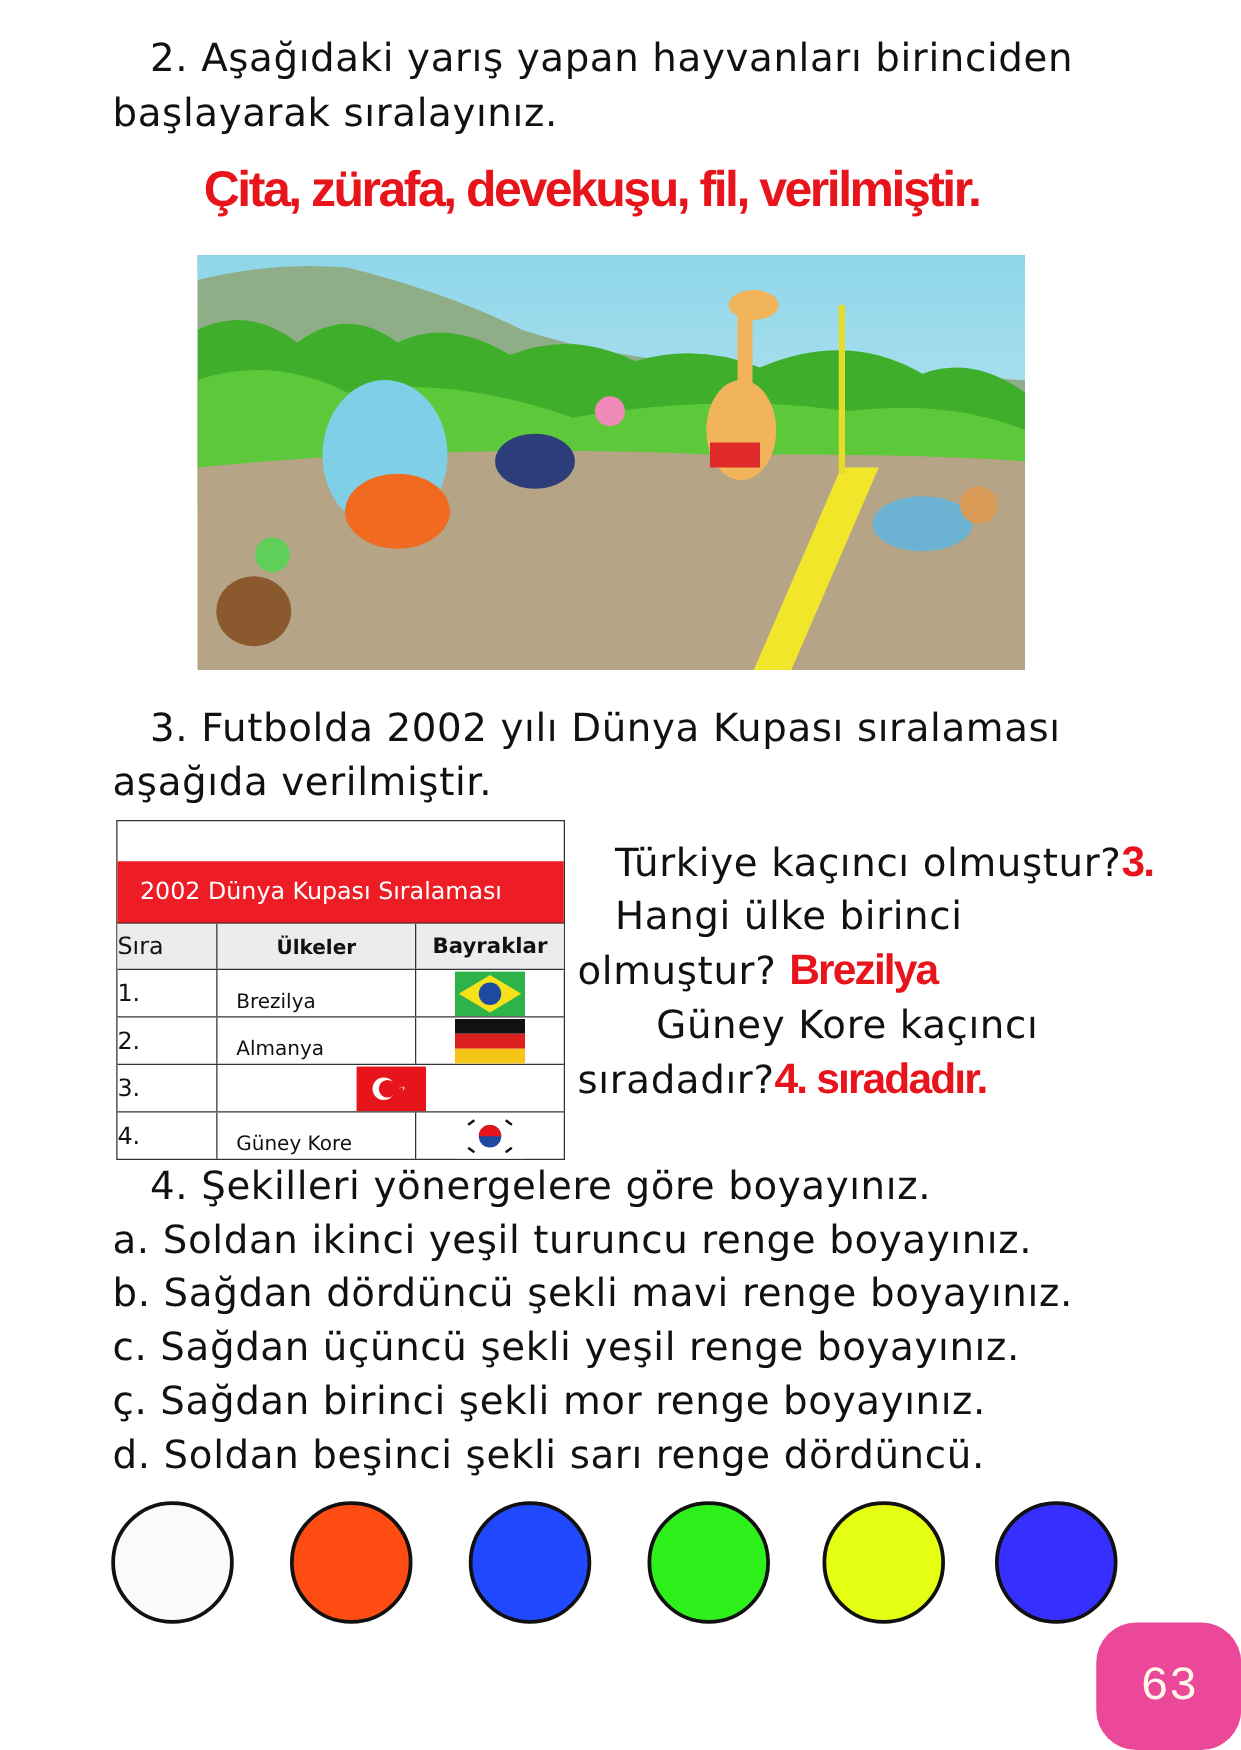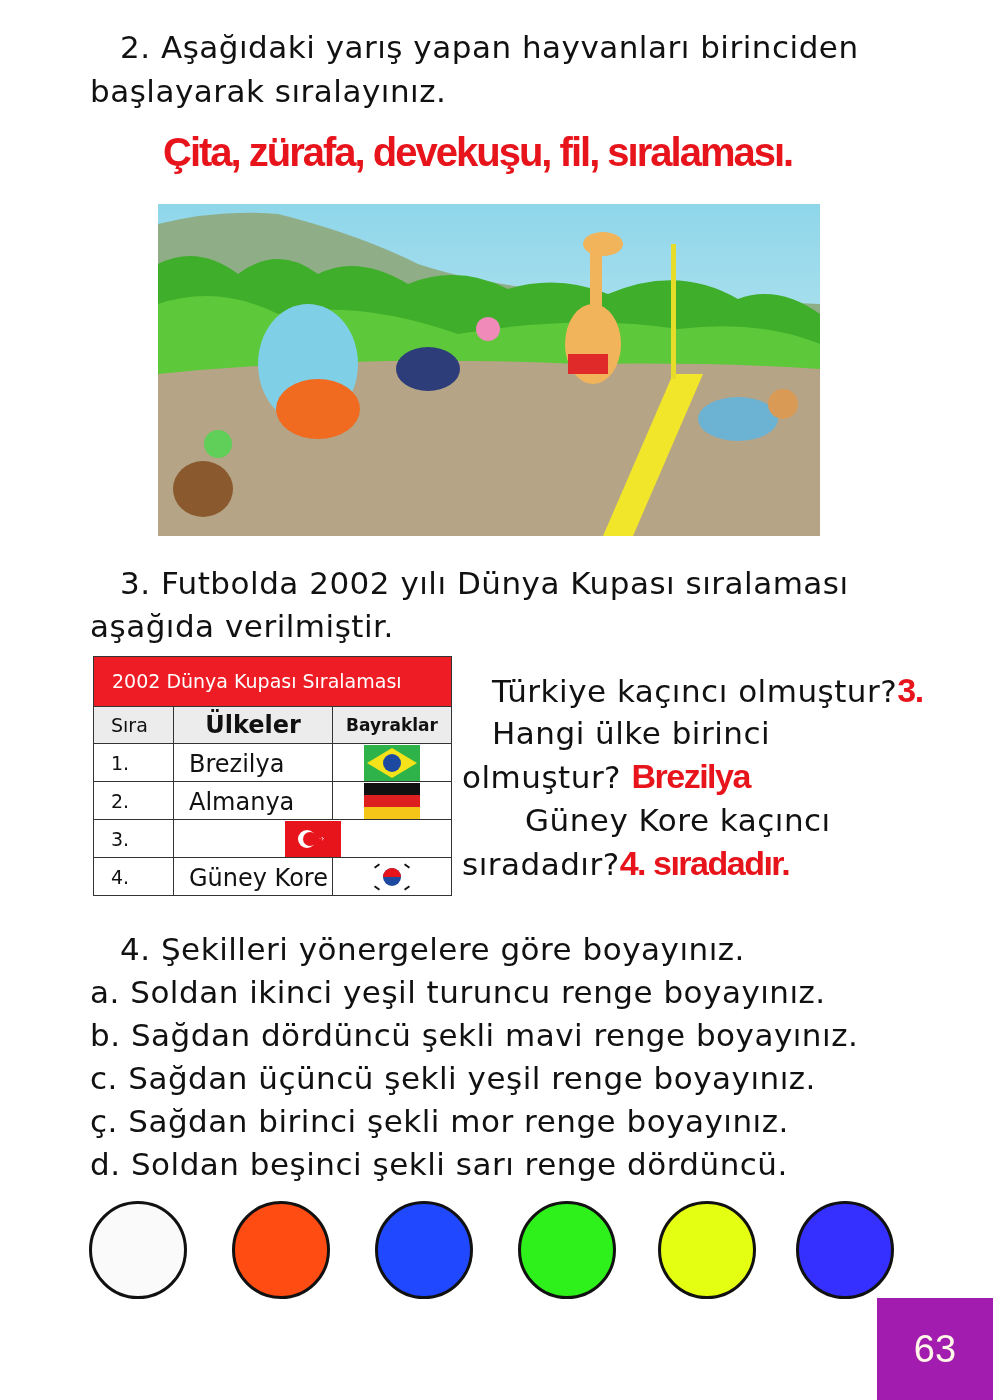--- a/index.html
+++ b/index.html
@@ -25,49 +25,50 @@
     position: absolute; left: 158px; top: 204px; width: 662px; height: 332px;
     overflow: hidden; background: #b8a888;
   }
   
   .tbl {
     position: absolute; left: 93px; top: 656px; width: 359px;
     border: 1px solid #333; box-sizing: border-box; background: #fff;
   }
   .tbl-title {
     background: #ee1c24; color: #fff; height: 49px; line-height: 49px;
-    font-size: 19px; padding-left: 18px; border-bottom: 1px solid #333;
+    font-size: 19px; padding-left: 18px; border-bottom: 1px solid #333; margin-top: 32px;
   }
   .tbl-row { display: flex; border-bottom: 1px solid #333; height: 37px; }
   .tbl-row:last-child { border-bottom: none; }
   .tbl-row.head { background: #ececec; height: 36px; }
-  .c1 { width: 80px; border-right: 1px solid #333; padding-left: 17px; box-sizing: border-box; display:flex; align-items:center; font-size: 19px; }
-  .c2 { width: 159px; border-right: 1px solid #333; padding-left: 15px; box-sizing: border-box; display:flex; align-items:flex-end; padding-bottom: 3px; font-size: 24px; }
+  .c1 { width: 80px; border-right: 1px solid #333; box-sizing: border-box; display:flex; align-items:center; font-size: 19px; }
+  .c2 { width: 159px; border-right: 1px solid #333; padding-left: 15px; box-sizing: border-box; display:flex; align-items:flex-end; padding-bottom: 3px; font-size: 16px; }
   .c3 { flex: 1; display:flex; align-items:center; justify-content:center; font-size: 17px; font-weight: bold; }
   .head .c2 { justify-content: center; padding-left: 0; align-items:center; padding-bottom:0; font-weight: bold; }
   .head .c1 { font-weight: normal; }
   .flag { width: 56px; height: 36px; position: relative; overflow: hidden; }
   
   .shape {
     position: absolute; top: 1201px; width: 98px; height: 98px; border-radius: 50%;
     border: 3px solid #111; box-sizing: border-box;
   }
   .page-num {
     position: absolute; left: 877px; top: 1298px; width: 116px; height: 102px;
-    background: #a21caf; color: #fff8e8; font-size: 38px; font-weight: 300;
+    background: #ec4899; color: #fff8e8; font-size: 38px; font-weight: 300;
     display: flex; align-items: center; justify-content: center;
-    font-family: Liberation Sans, sans-serif;
+    font-family: Liberation Mono, monospace;
+    border-radius: 32px;
   }
 </style>
 </head>
 <body>
 
 <div class="line" style="left:120px; top:27px;">2. Aşağıdaki yarış yapan hayvanları birinciden</div>
 <div class="line" style="left:90px; top:71px;">başlayarak sıralayınız.</div>
-<div class="answer" style="left:163px; top:130px; font-size:40px;">Çita, zürafa, devekuşu, fil, sıralaması.</div>
+<div class="answer" style="left:163px; top:130px; font-size:40px;">Çita, zürafa, devekuşu, fil, verilmiştir.</div>
 
 <div class="illus">
   <svg width="662" height="332" viewBox="0 0 662 332">
     <defs>
       <linearGradient id="sky" x1="0" y1="0" x2="0" y2="1">
         <stop offset="0" stop-color="#8fd6ea"></stop>
           <stop offset="1" stop-color="#d6f1f4"></stop>
       </linearGradient>
     </defs>
     <rect width="662" height="332" fill="url(#sky)"></rect>

